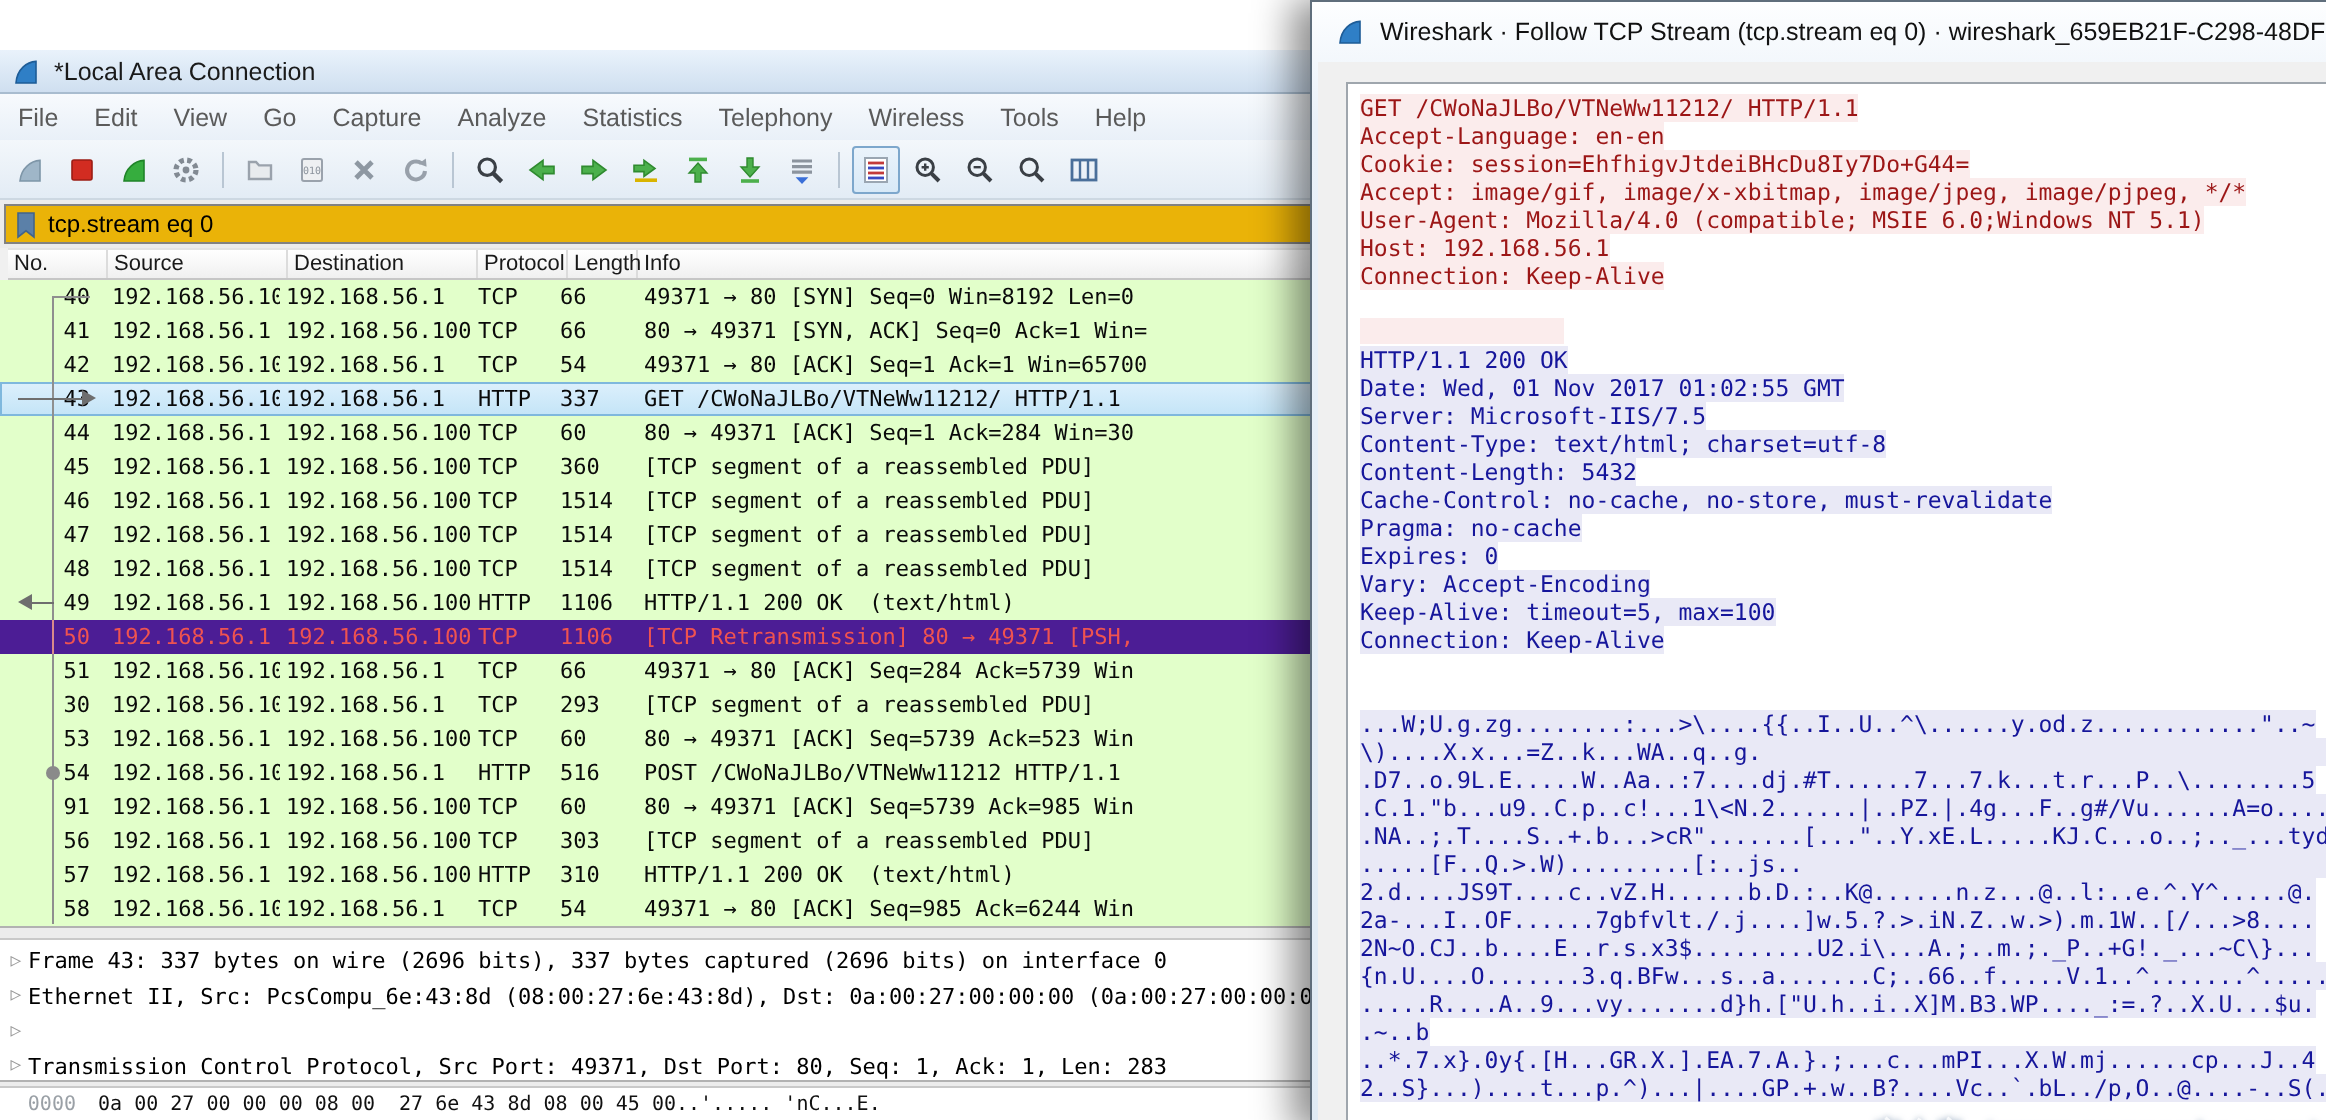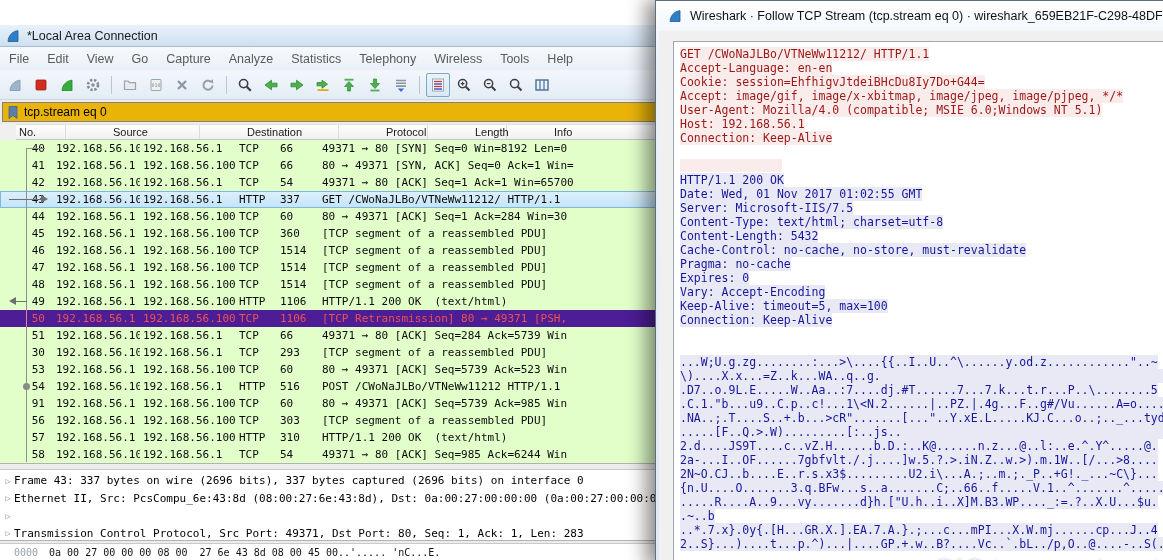--- a/index.html
+++ b/index.html
@@ -38,24 +38,24 @@
     position:absolute; left:0; top:75px; right:0; height:24px;
     background:#ececec; padding:2px;
   }
   .filterfield {
     height:20px; border:1px solid #828282; background:#eab308;
     display:flex; align-items:center; gap:4px; padding-left:3px;
     font-size:12px; color:#000;
   }
 
   .pheader {
-    position:absolute; left:16px; top:99px; right:0; height:16px;
+    position:absolute; left:4px; top:99px; right:0; height:16px;
     background:linear-gradient(#ffffff,#f0f0f0);
     border-top:1px solid #e3e3e3; border-bottom:1px solid #c6c6c6;
-    display:flex; font-size:11px; color:#191919; align-items:center;gap:44px;
+    display:flex; font-size:11px; color:#191919; align-items:center;
   }
   .pheader .hc { height:100%; display:flex; align-items:center; padding-left:3px; border-right:1px solid #dcdcdc; }
 
   .plist { position:absolute; left:0; top:115px; right:0; height:323px; background:#fff; overflow:hidden; }
   .prow {
     height:17px; display:flex; align-items:center; white-space:pre;
     font-family:"DejaVu Sans Mono",monospace; font-size:11px; color:#0a0a0a;
     background:#e2ffca;
   }
   .prow.selected { background:linear-gradient(#ddf0fc,#c3e4f7); box-shadow:inset 0 0 0 1px #7fb8dd; }

